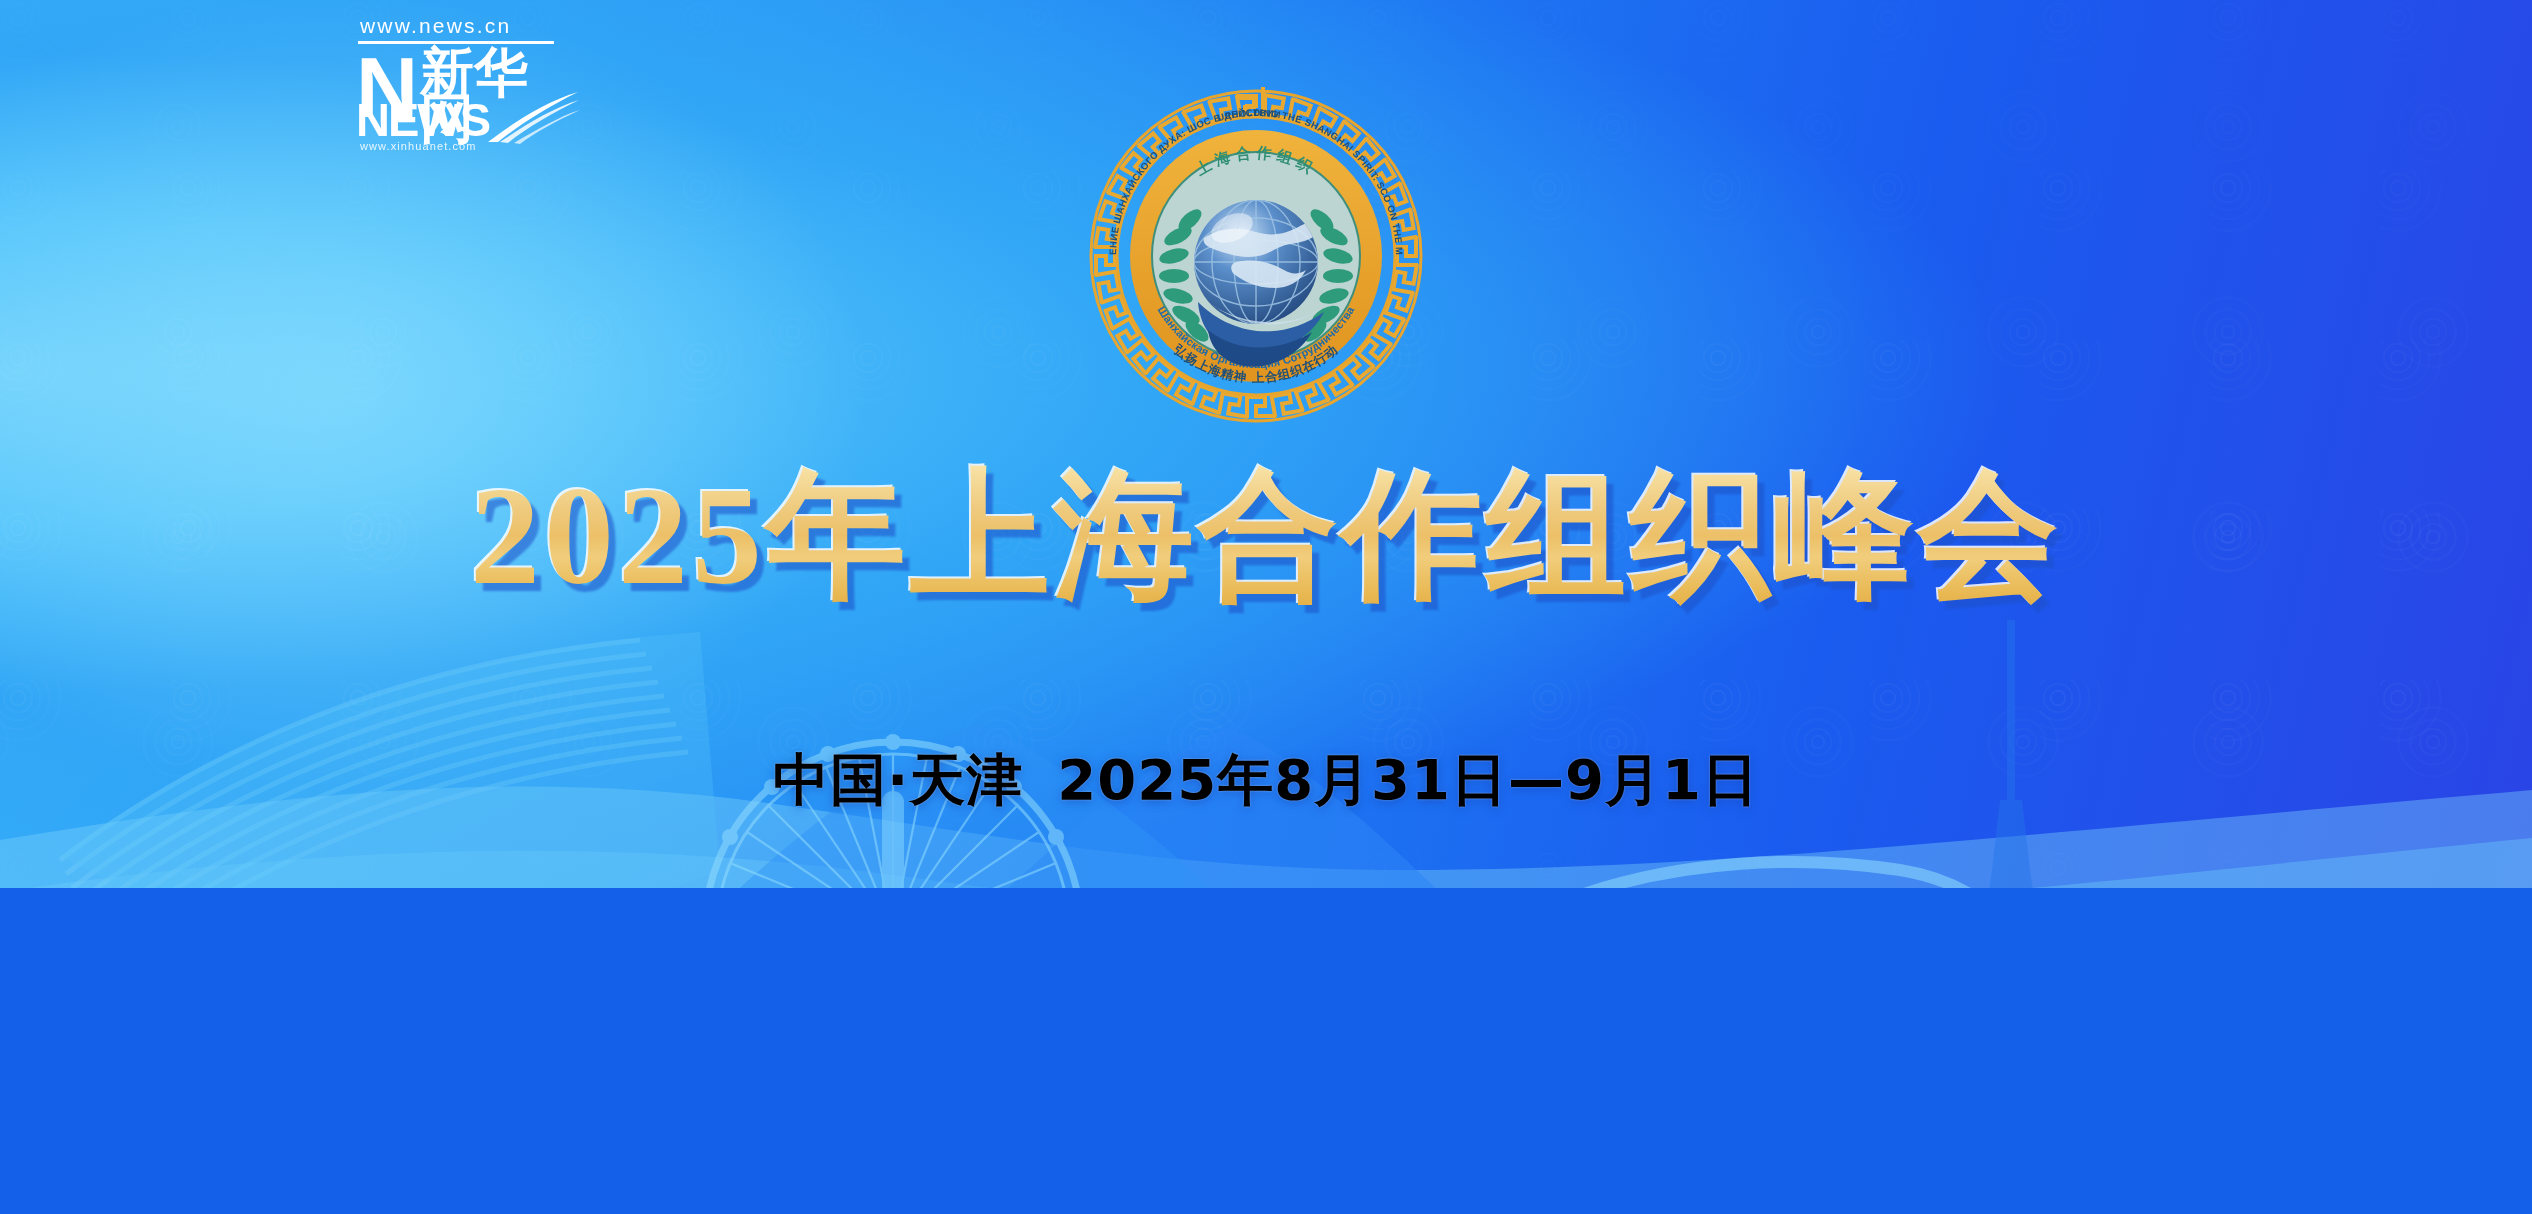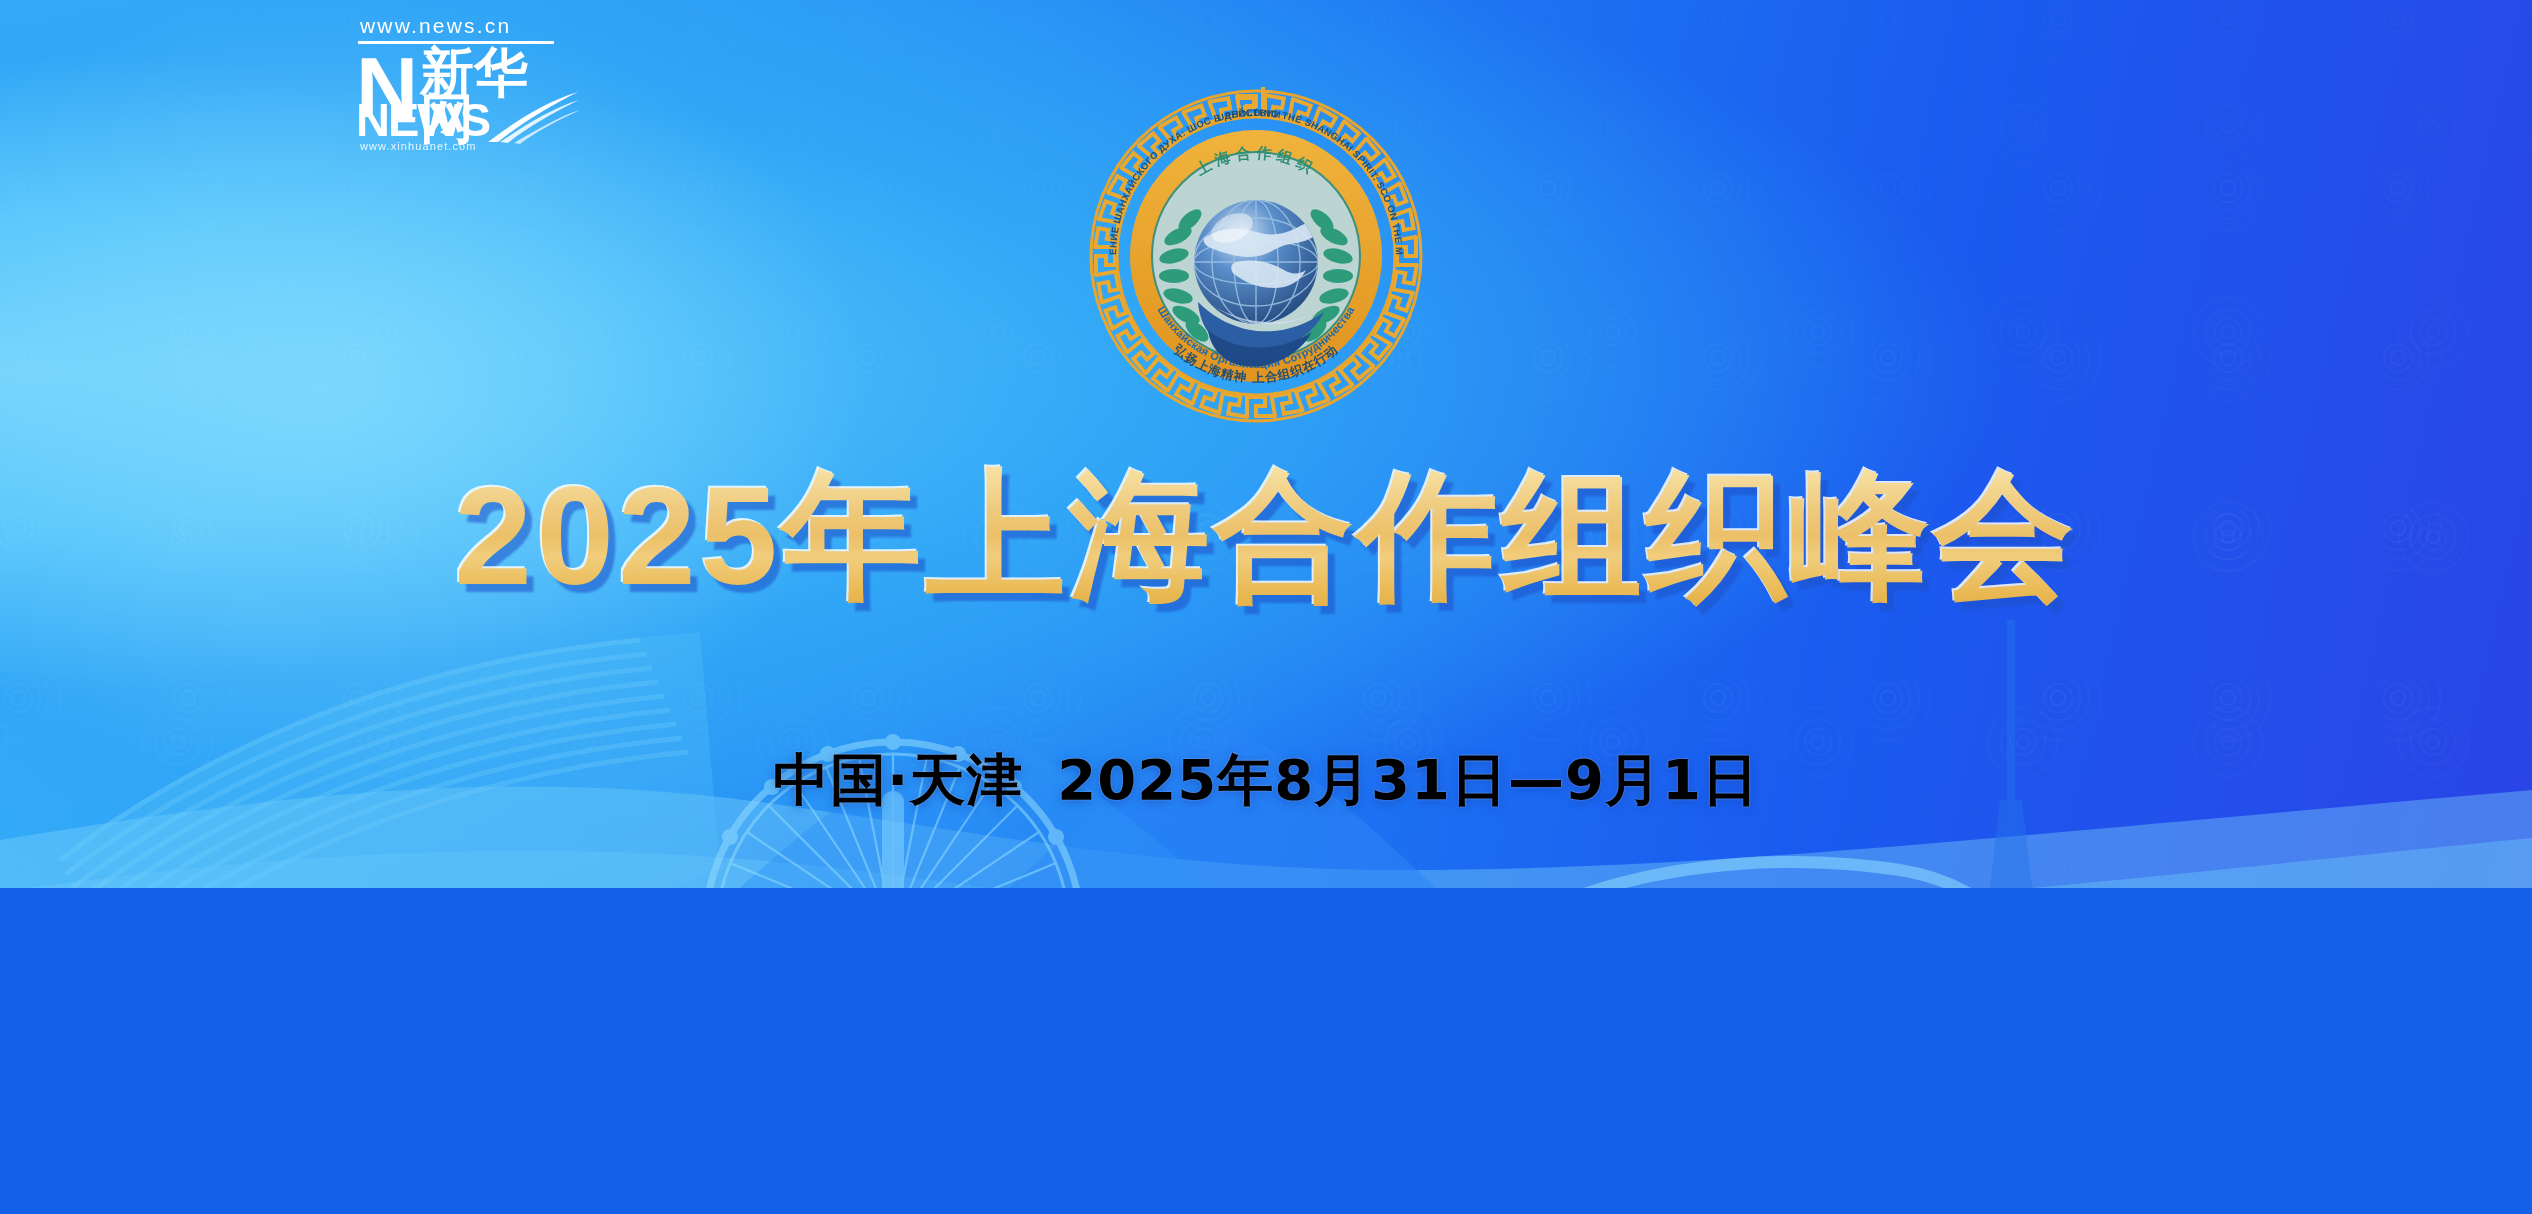--- a/index.html
+++ b/index.html
@@ -71,21 +71,21 @@
   }
 
   
   .emblem { position:absolute; left:1086px; top:86px; width:340px; height:340px; }
   .emblem svg { display:block; width:340px; height:340px; }
   
   .title-wrap { position:absolute; left:0; right:0; top:448px; height:180px; }
   .title-layer {
     position:absolute; left:0; right:0; top:0;
     text-align:center; white-space:nowrap;
-    font-family:Liberation Sans, sans-serif;
+    font-family:Liberation Serif, serif;
     font-size:140px; line-height:176px; font-weight:bold; letter-spacing:4px;
   }
   .t-shadow { color:#1d50c8; transform:translate(7px,8px); opacity:.55; filter:blur(1px); }
   .t-edge   { color:#ffffff; transform:translate(-2px,-2px); opacity:.85; }
   .t-fill   {
     background:linear-gradient(180deg,#fcefc9 0%,#f7e0a2 12%,#efcb7f 34%,#ecc068 50%,#f1cd7c 62%,#e9b954 82%,#dda63e 100%);
     -webkit-background-clip:text; background-clip:text; color:transparent;
   }
 
   

